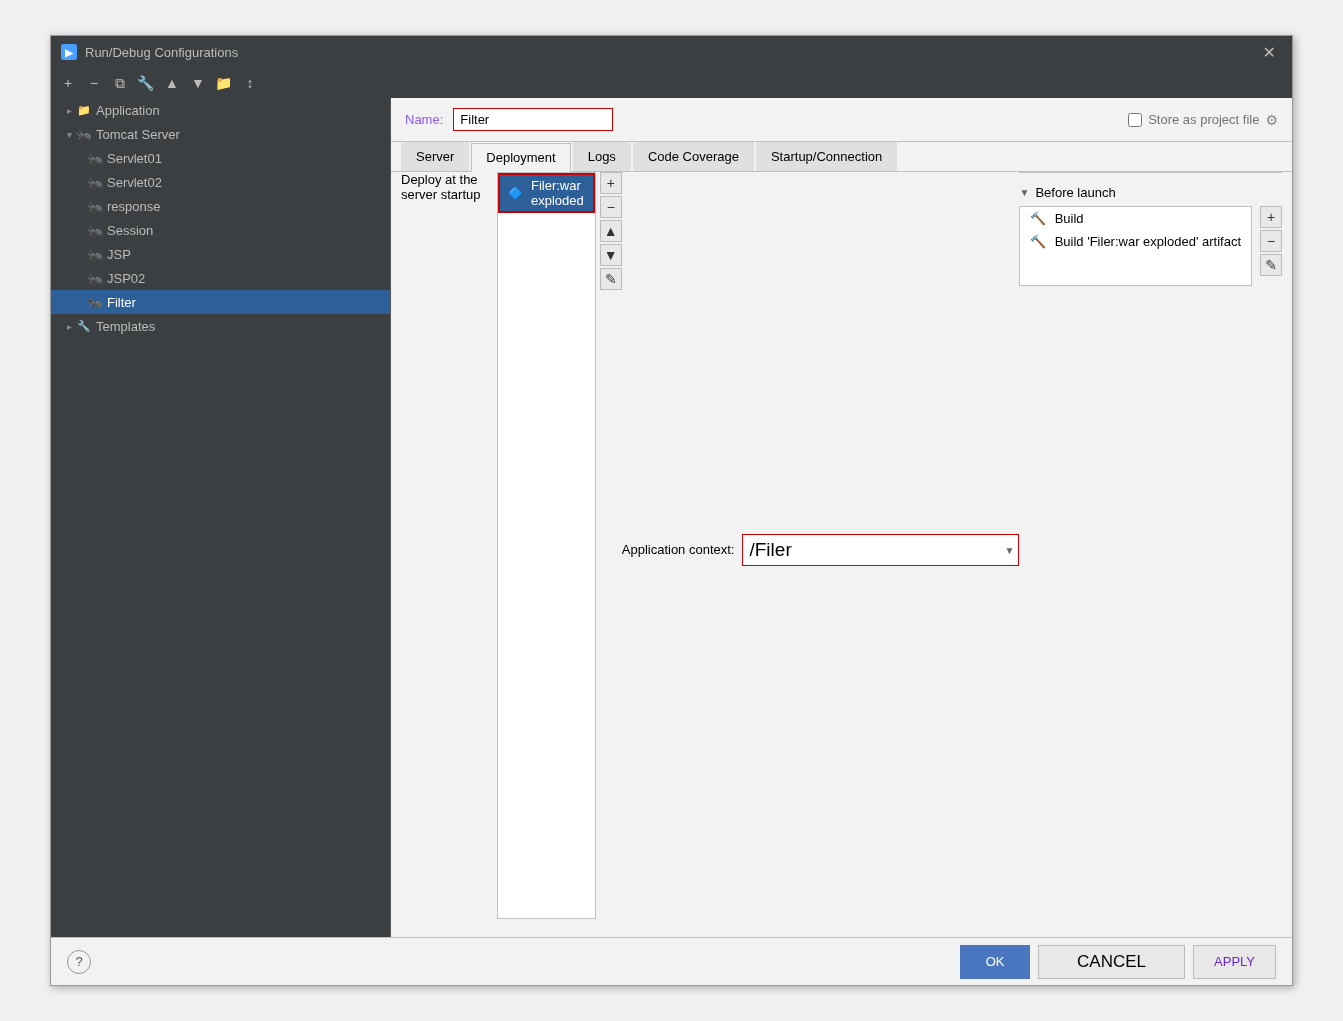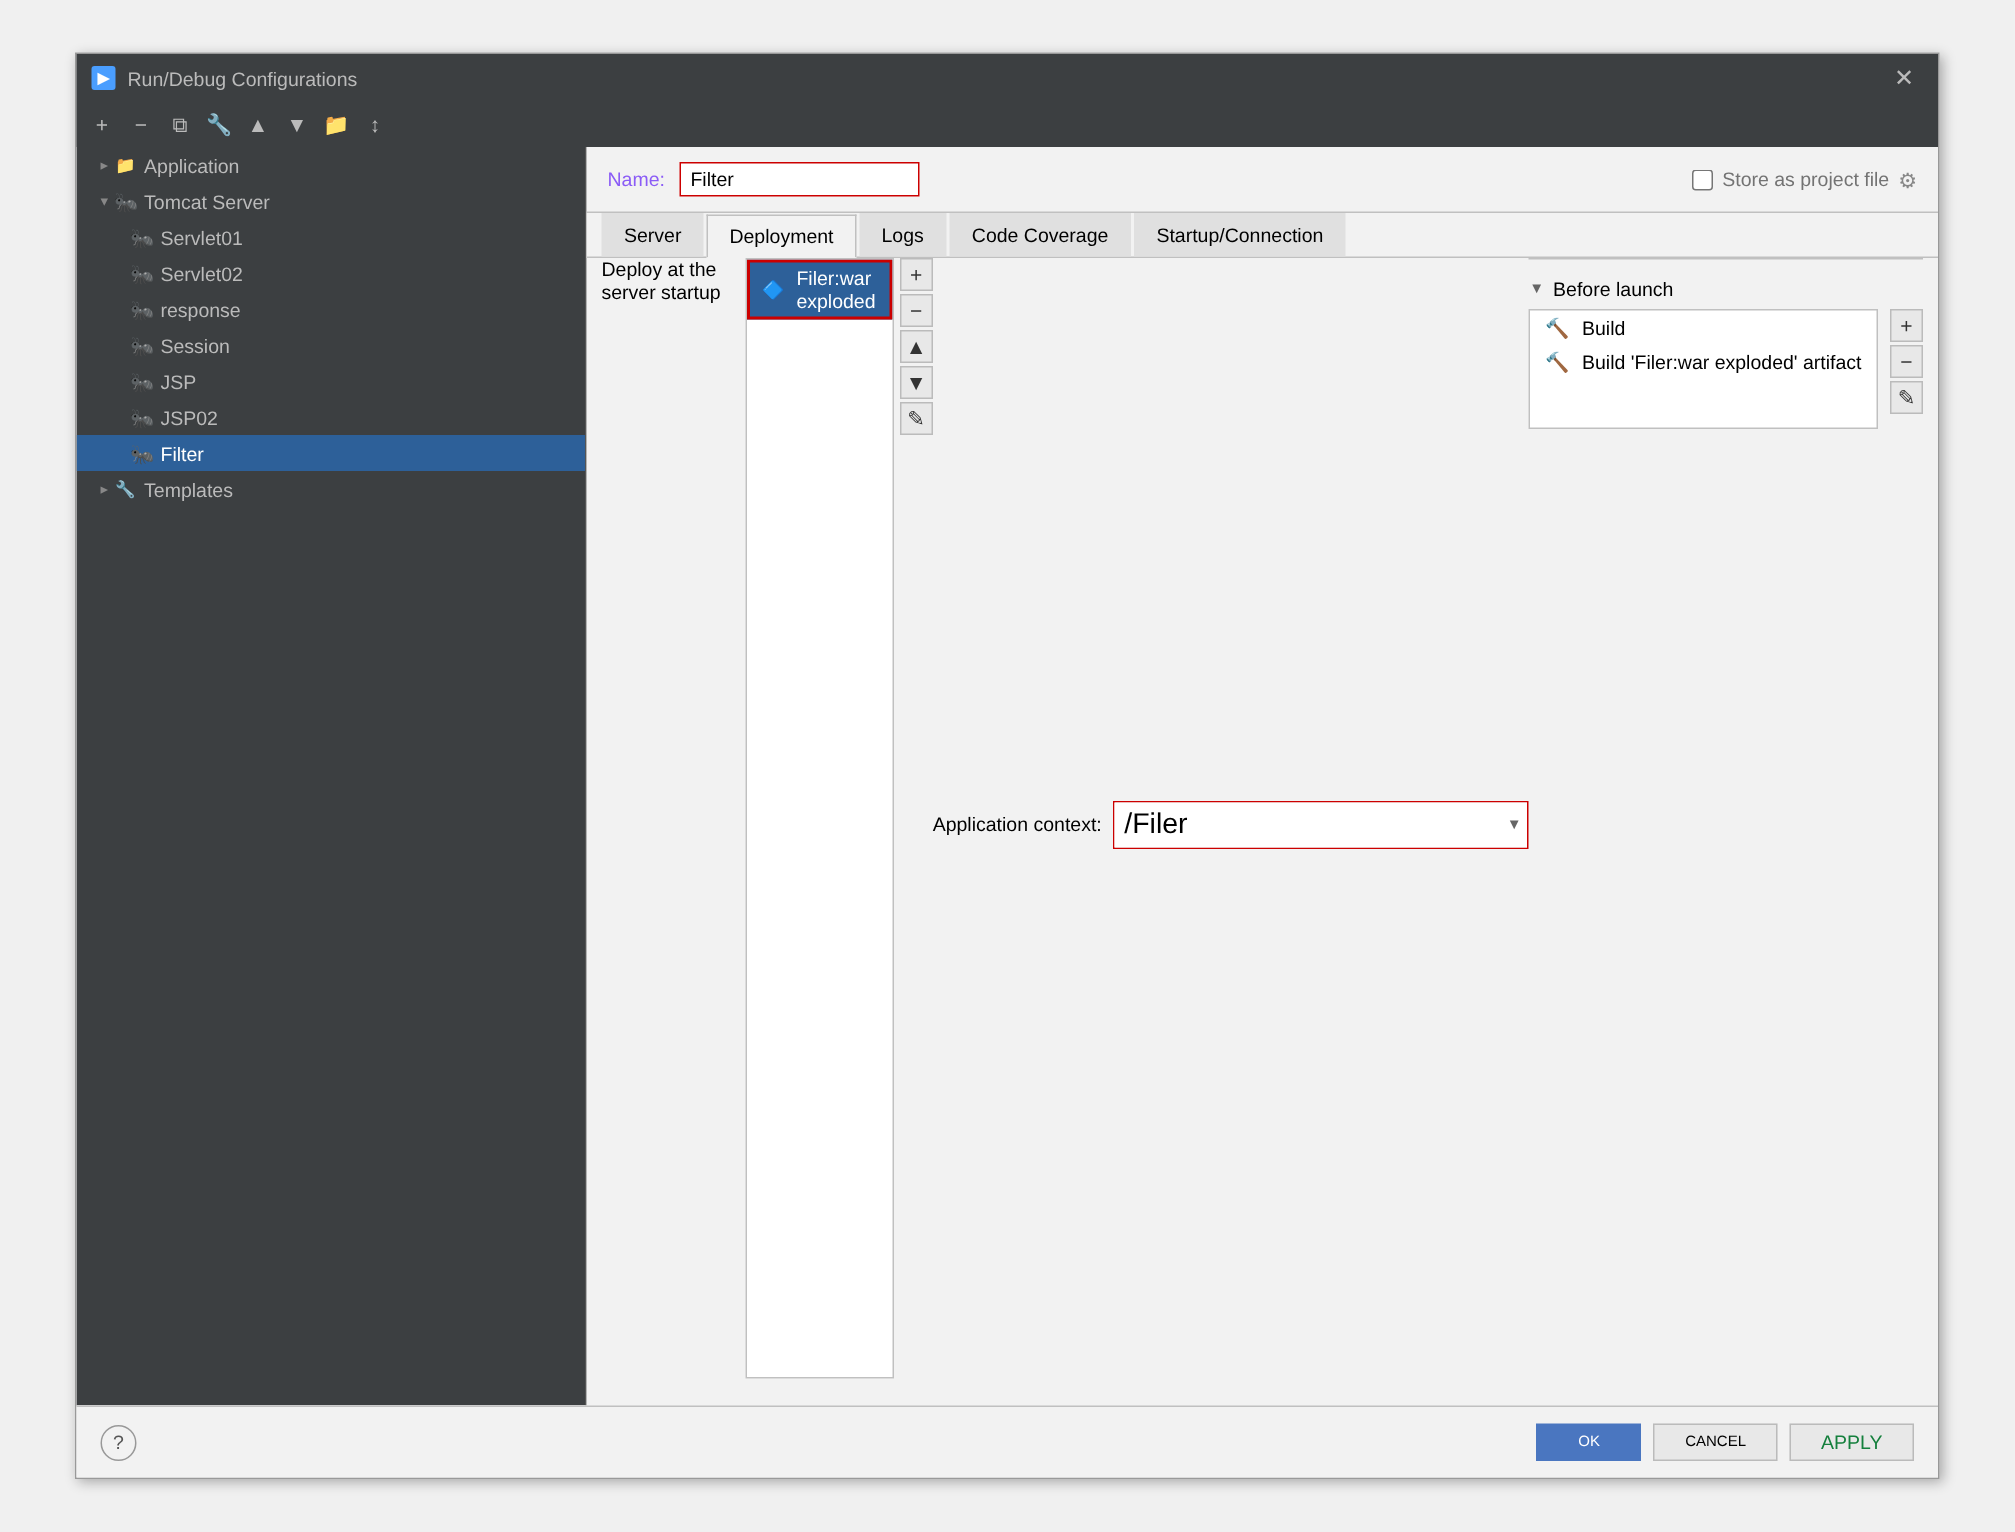--- a/index.html
+++ b/index.html
@@ -349,37 +349,37 @@
     }
     .action-btns {
       display: flex;
       gap: 8px;
     }
     .btn-ok {
       padding: 6px 20px;
       background: #4a76c0;
       color: white;
       border: none;
-      font-size: 10px;
+      font-size: 13px;
       cursor: pointer;
       min-width: 70px;
     }
     .btn-cancel {
-      padding: 6px 20px;
+      padding: 6px 38px;
       background: #e8e8e8;
       color: #000;
       border: 1px solid #bbb;
-      font-size: 10px;
+      font-size: 17px;
       cursor: pointer;
       min-width: 70px;
     }
     .btn-apply {
       padding: 2px 20px;
       background: #e8e8e8;
-      color: #15803d;
+      color: #6d28d9;
       border: 1px solid #bbb;
       font-size: 13px;
       cursor: pointer;
       min-width: 70px;
     }
     .before-launch-area {
       display: flex;
       gap: 4px;
     }
     .right-panel-inner {

